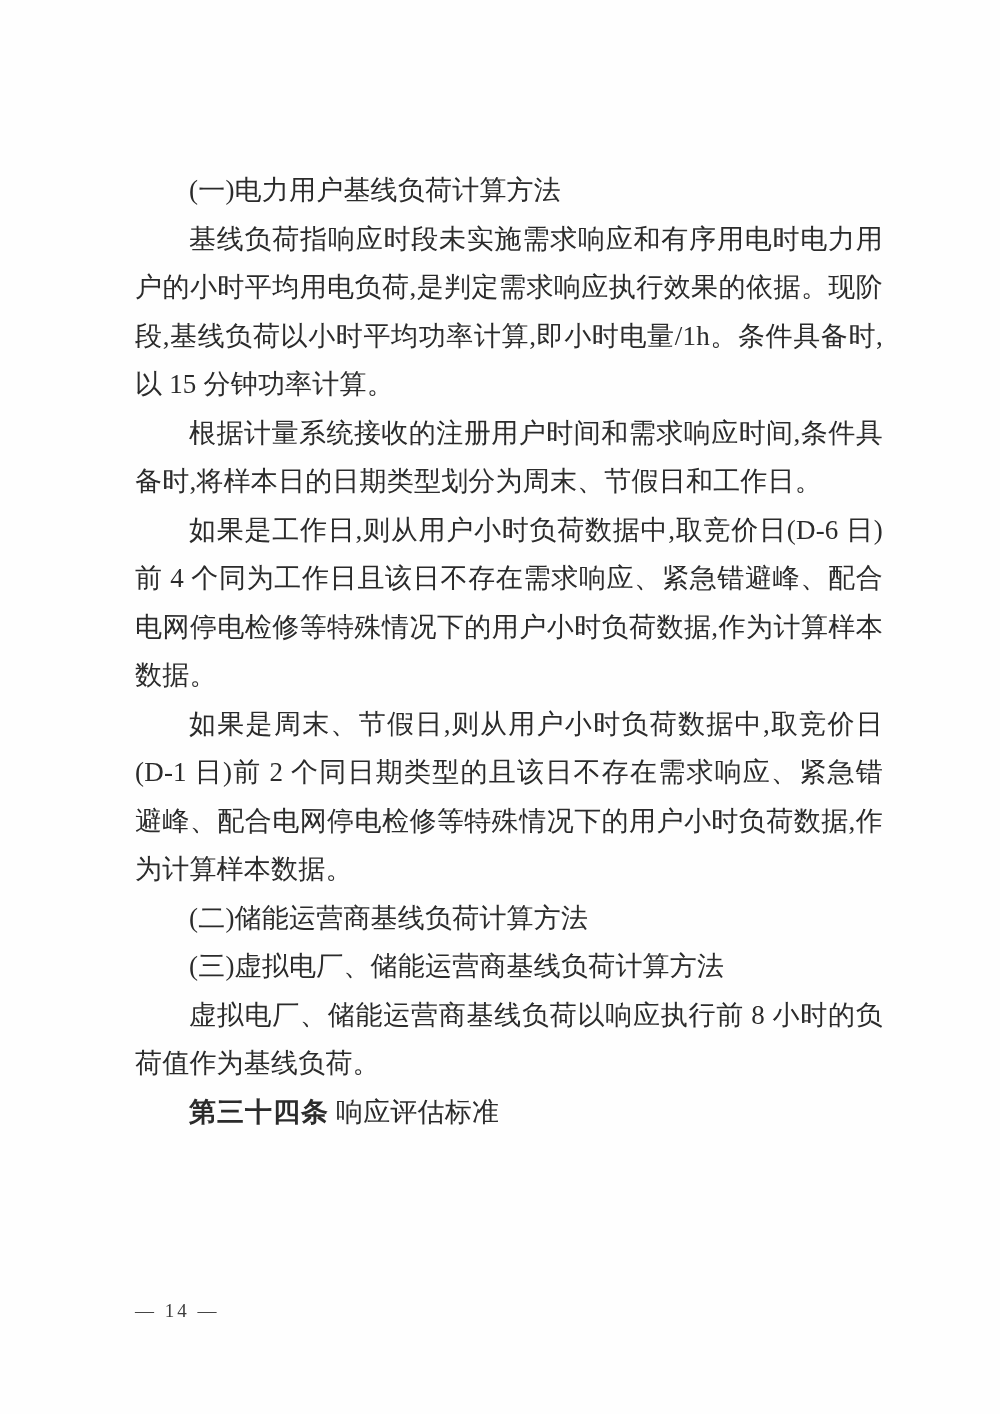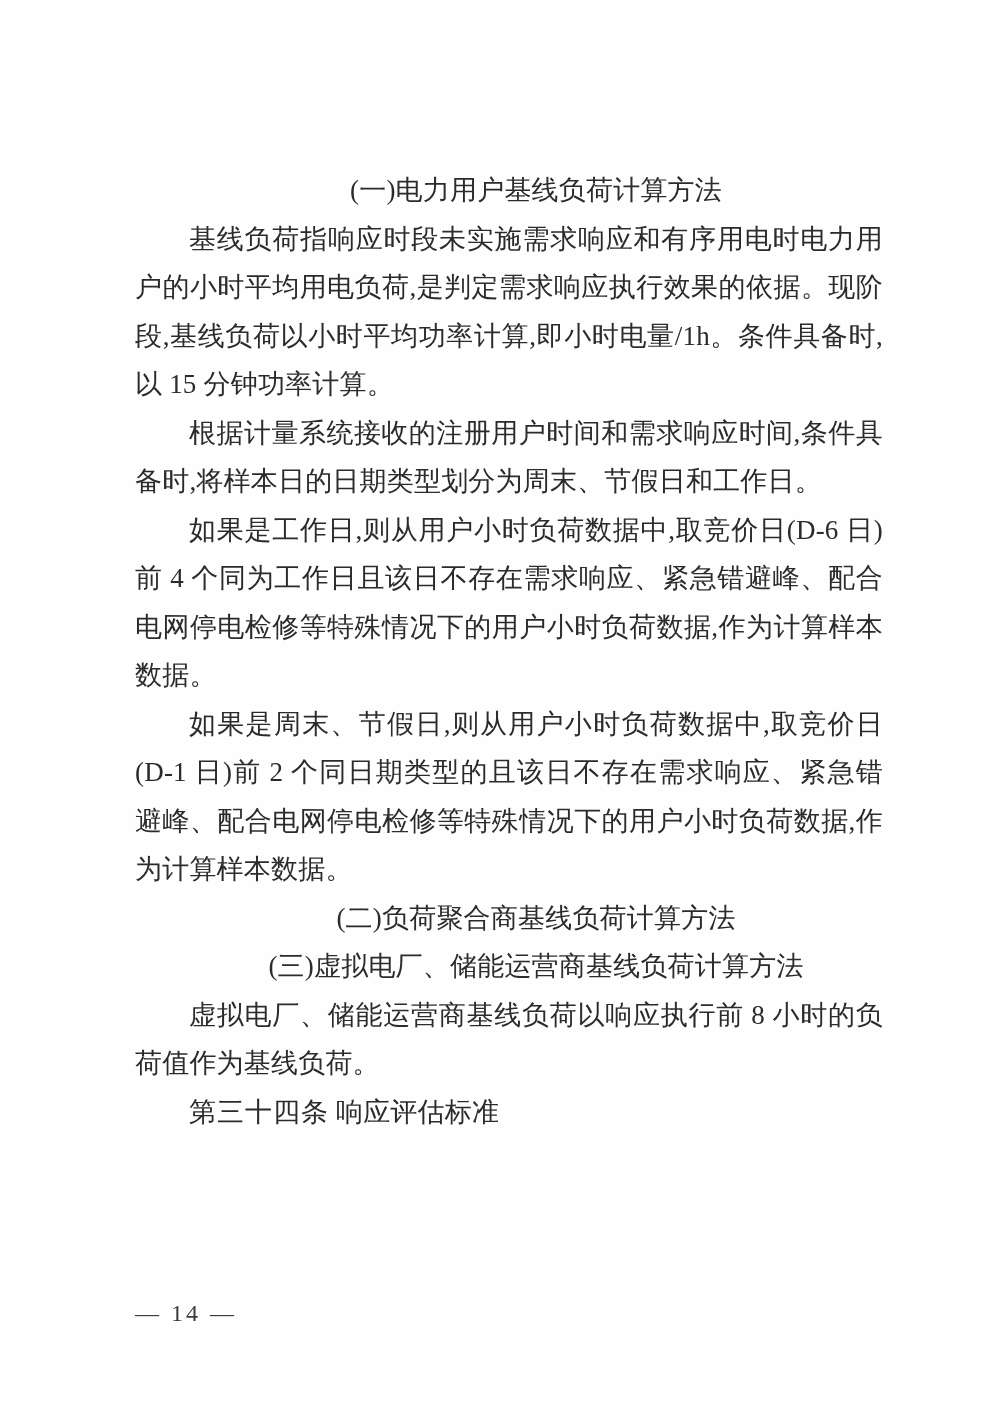--- a/index.html
+++ b/index.html
@@ -26,46 +26,46 @@
     text-align: justify;
     text-justify: inter-character;
     letter-spacing: 0.2px;
   }
   .doc p {
     margin: 0;
     padding: 0;
     text-indent: 2em;
   }
   .doc p.heading {
-    text-align: center;
+    text-align: left;
   }
   .doc p.article .article-no {
     font-family: "Liberation Sans", "DejaVu Sans", sans-serif;
-    font-weight: 400;
+    font-weight: 700;
     letter-spacing: 1px;
   }
   .pageno {
     position: absolute;
     left: 135px;
     top: 1300px;
-    font-size: 24px;
+    font-size: 19px;
     color: #3c3c3c;
     letter-spacing: 3px;
     font-family: "Liberation Serif", "DejaVu Serif", serif;
   }
 </style>
 </head>
 <body>
 
 <div class="page">
   <main class="doc">
       <p class="heading">(一)电力用户基线负荷计算方法</p>
       <p class="body">基线负荷指响应时段未实施需求响应和有序用电时电力用户的小时平均用电负荷,是判定需求响应执行效果的依据。现阶段,基线负荷以小时平均功率计算,即小时电量/1h。条件具备时,以 15 分钟功率计算。</p>
       <p class="body">根据计量系统接收的注册用户时间和需求响应时间,条件具备时,将样本日的日期类型划分为周末、节假日和工作日。</p>
       <p class="body">如果是工作日,则从用户小时负荷数据中,取竞价日(D-6 日)前 4 个同为工作日且该日不存在需求响应、紧急错避峰、配合电网停电检修等特殊情况下的用户小时负荷数据,作为计算样本数据。</p>
       <p class="body">如果是周末、节假日,则从用户小时负荷数据中,取竞价日(D-1 日)前 2 个同日期类型的且该日不存在需求响应、紧急错避峰、配合电网停电检修等特殊情况下的用户小时负荷数据,作为计算样本数据。</p>
-      <p class="heading">(二)负荷聚合商基线负荷计算方法</p>
+      <p class="heading">(二)储能运营商基线负荷计算方法</p>
       <p class="heading">(三)虚拟电厂、储能运营商基线负荷计算方法</p>
       <p class="body">虚拟电厂、储能运营商基线负荷以响应执行前 8 小时的负荷值作为基线负荷。</p>
       <p class="article"><span class="article-no">第三十四条</span> 响应评估标准</p>
     </main>
   <footer class="pageno">— 14 —</footer>
 </div>
 
 </body></html>

